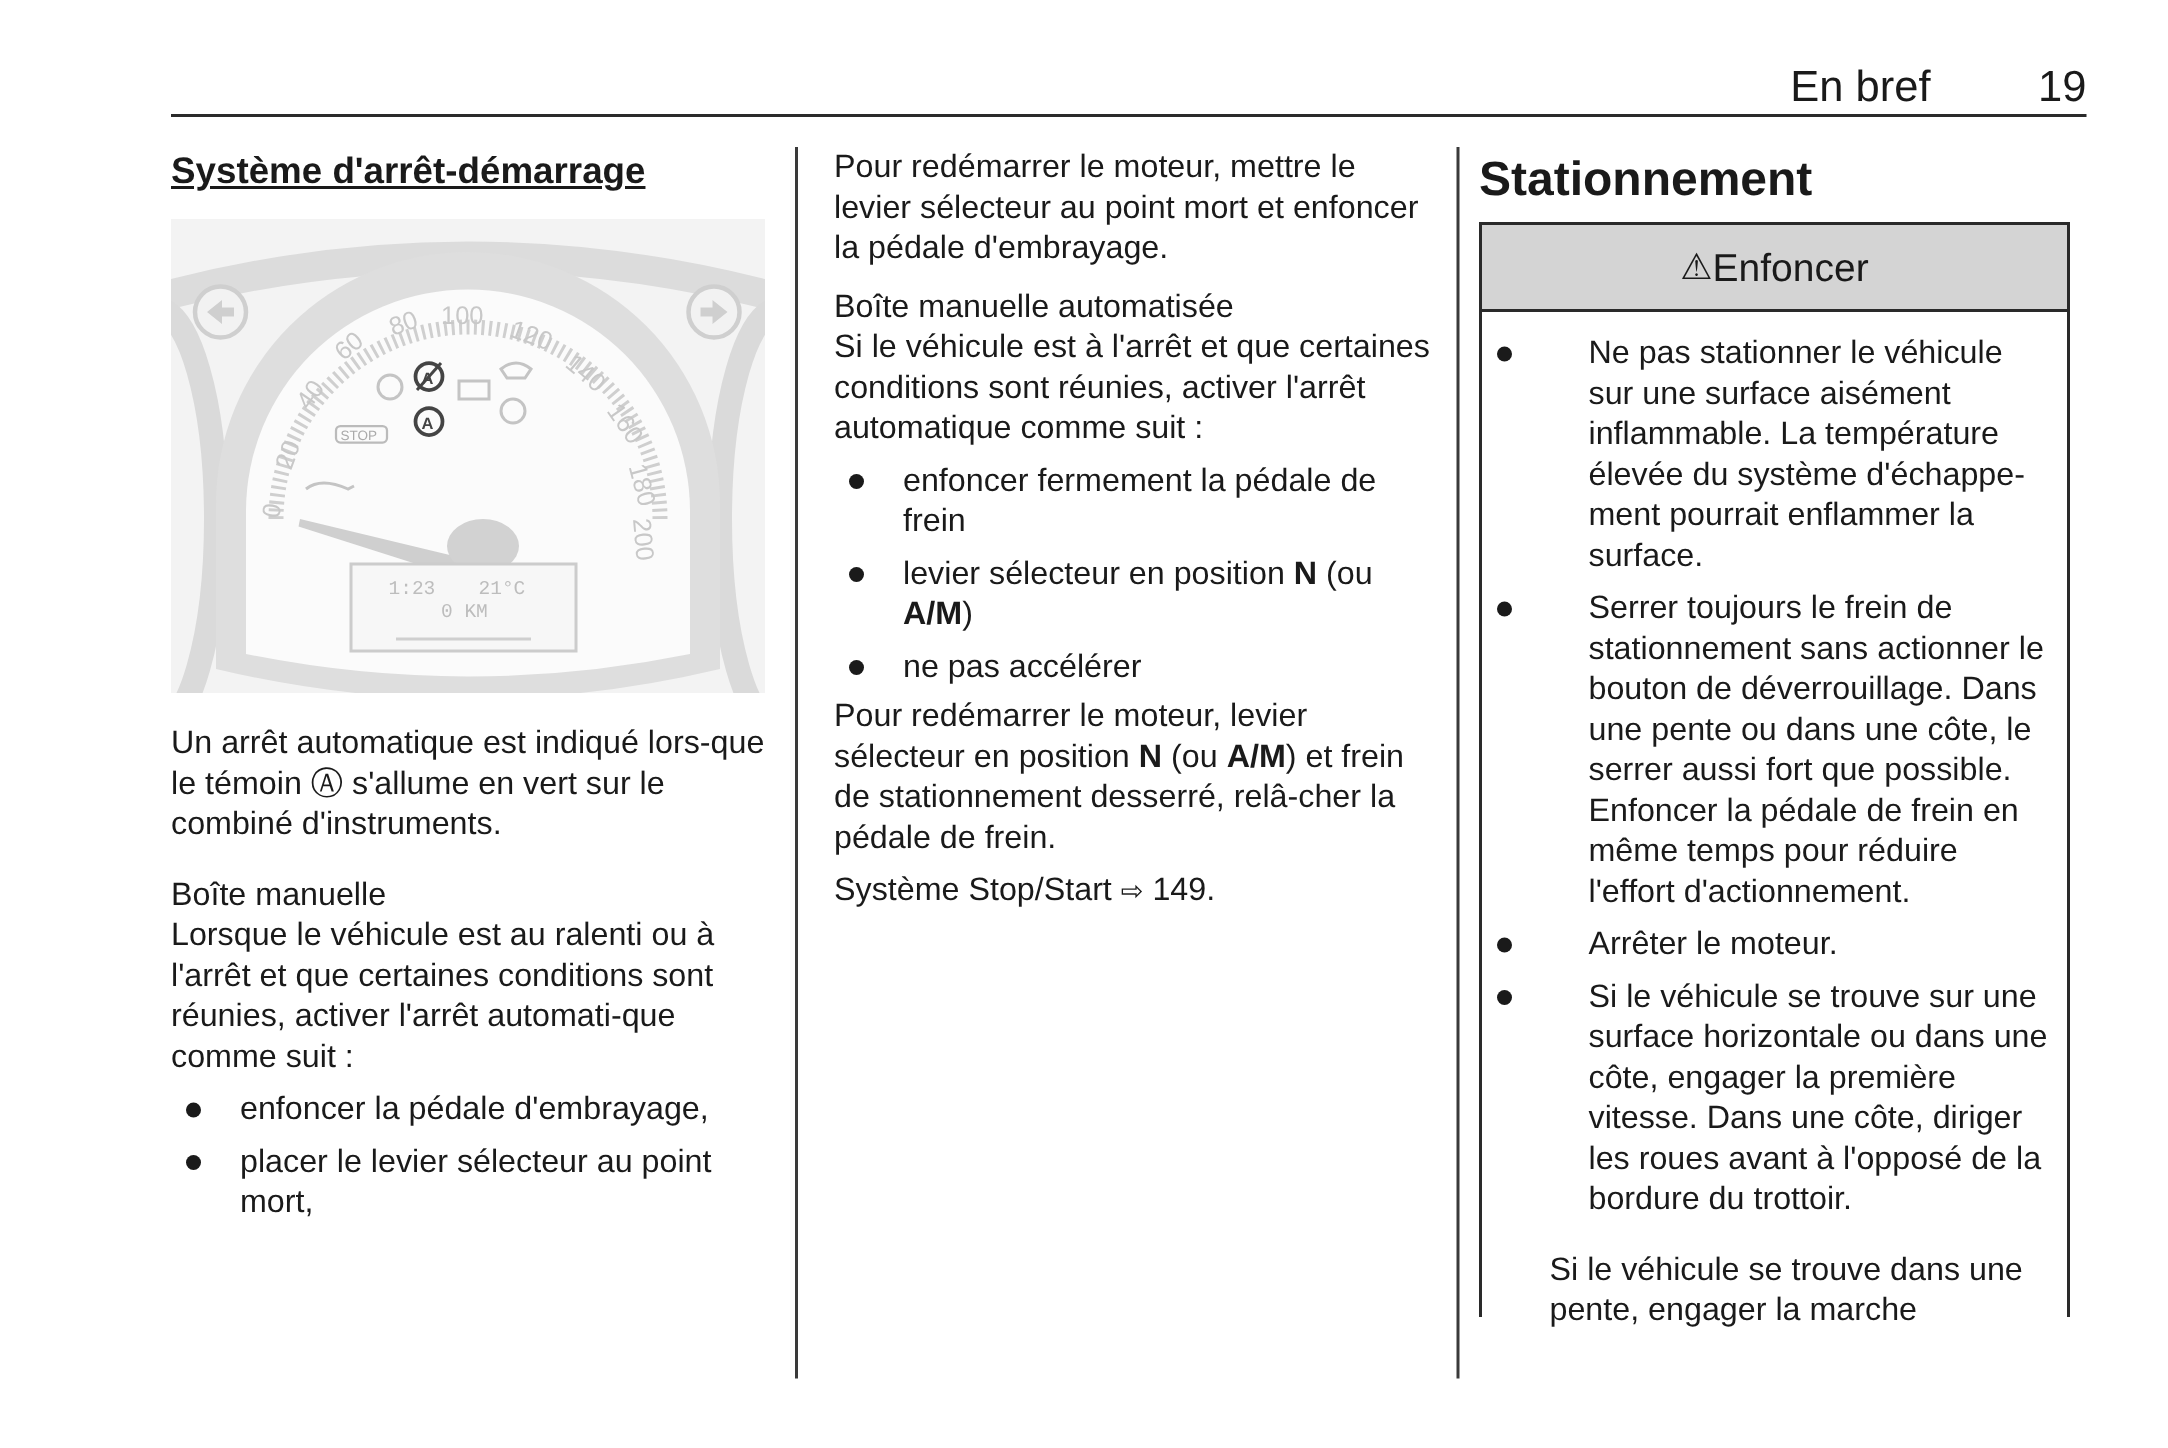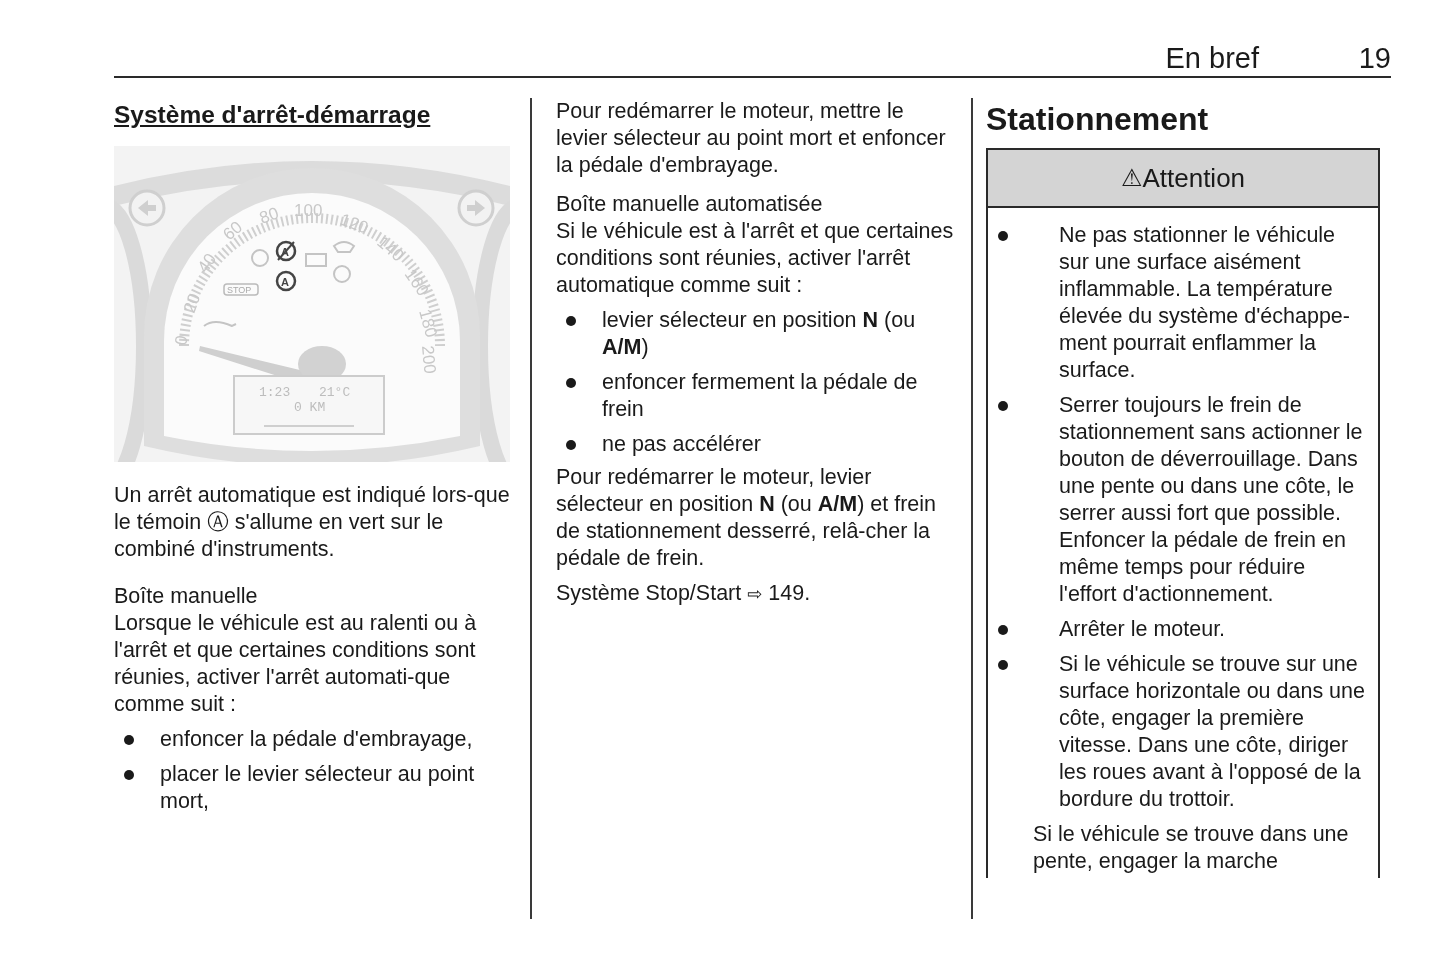--- a/index.html
+++ b/index.html
@@ -1,20 +1,20 @@
 <!DOCTYPE html>
 <html><head>
 <meta charset="utf-8">
 <style>
   html, body { margin:0; padding:0; background:#ffffff; }
   body { width:1445px; height:965px; position:relative; overflow:hidden;
          font-family:"Liberation Sans", sans-serif; color:#1a1a1a; }
   .header { position:absolute; left:114px; top:40px; width:1277px; height:36px;
             border-bottom:2px solid #2a2a2a; }
-  .header .section { position:absolute; right:132px; top:2px; font-size:29px; }
+  .header .section { position:absolute; right:104px; top:2px; font-size:29px; }
   .header .page { position:absolute; right:0; top:2px; font-size:29px; }
   .col { position:absolute; top:98px; }
   .col1 { left:114px; width:400px; }
   .col2 { left:556px; width:400px; }
   .col3 { left:986px; width:394px; }
   .divider { position:absolute; top:98px; width:2px; height:821px; background:#3a3a3a; }
   .h2 { font-size:24.5px; margin:0; line-height:34px;text-decoration:underline; }
   .h1 { font-size:32px; margin:0; line-height:42px; }
   .p { font-size:21.5px; line-height:27px; margin:0; }
   .sub { font-size:21.5px; line-height:27px; margin:0; }
@@ -102,44 +102,44 @@
     <li><span class="dot"></span><span>enfoncer la pédale d'embrayage,</span></li>
     <li><span class="dot"></span><span>placer le levier sélecteur au point mort,</span></li>
   </ul>
 </div>
 
 <div class="col col2">
   <p class="p">Pour redémarrer le moteur, mettre le levier sélecteur au point mort et enfoncer la pédale d'embrayage.</p>
   <p class="sub" style="margin-top:12px;">Boîte manuelle automatisée</p>
   <p class="p">Si le véhicule est à l'arrêt et que certaines conditions sont réunies, activer l'arrêt automatique comme suit :</p>
   <ul class="bullets">
+    <li><span class="dot"></span><span>enfoncer fermement la pédale de frein</span></li>
     <li><span class="dot"></span><span>levier sélecteur en position </span><b>N</b><span> (ou </span><b>A/M</b><span>)</span></li>
-    <li><span class="dot"></span><span>enfoncer fermement la pédale de frein</span></li>
     <li><span class="dot"></span><span>ne pas accélérer</span></li>
   </ul>
   <p class="p" style="margin-top:6px;">
     <span>Pour redémarrer le moteur, levier sélecteur en position </span><b>N</b><span> (ou </span><b>A/M</b><span>) et frein de stationnement desserré, relâ-cher la pédale de frein.</span>
   </p>
   <p class="p" style="margin-top:8px;">
     <span>Système Stop/Start</span>
     <span style="font-size:18px;">⇨</span>
     <span>149.</span>
   </p>
 </div>
 
 <div class="col col3">
   <h1 class="h1">Stationnement</h1>
   <div class="warn-box">
     <div class="warn-head">
       <span style="font-size:24px;">⚠</span>
-        <span>Attention</span>
+        <span>Enfoncer</span>
     </div>
     <div class="warn-body">
       <ul class="bullets">
         <li><span class="dot"></span><span>Ne pas stationner le véhicule sur une surface aisément inflammable. La température élevée du système d'échappe-ment pourrait enflammer la surface.</span></li>
         <li><span class="dot"></span><span>Serrer toujours le frein de stationnement sans actionner le bouton de déverrouillage. Dans une pente ou dans une côte, le serrer aussi fort que possible. Enfoncer la pédale de frein en même temps pour réduire l'effort d'actionnement.</span></li>
         <li><span class="dot"></span><span>Arrêter le moteur.</span></li>
         <li><span class="dot"></span><span>Si le véhicule se trouve sur une surface horizontale ou dans une côte, engager la première vitesse. Dans une côte, diriger les roues avant à l'opposé de la bordure du trottoir.</span></li>
       </ul>
-      <p class="p" style="padding-left:45px; margin-top:8px;">Si le véhicule se trouve dans une pente, engager la marche</p>
+      <p class="p" style="padding-left:45px; margin-top:20px;">Si le véhicule se trouve dans une pente, engager la marche</p>
     </div>
   </div>
 </div>
 
 </body></html>

